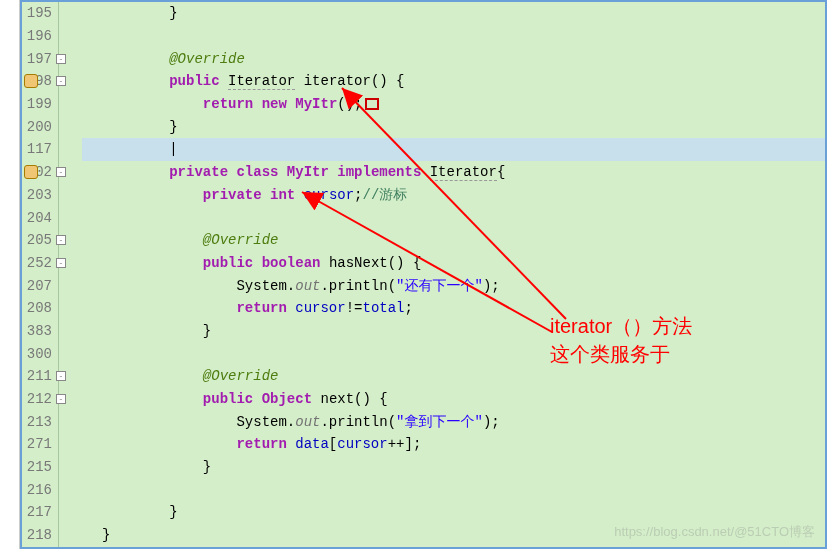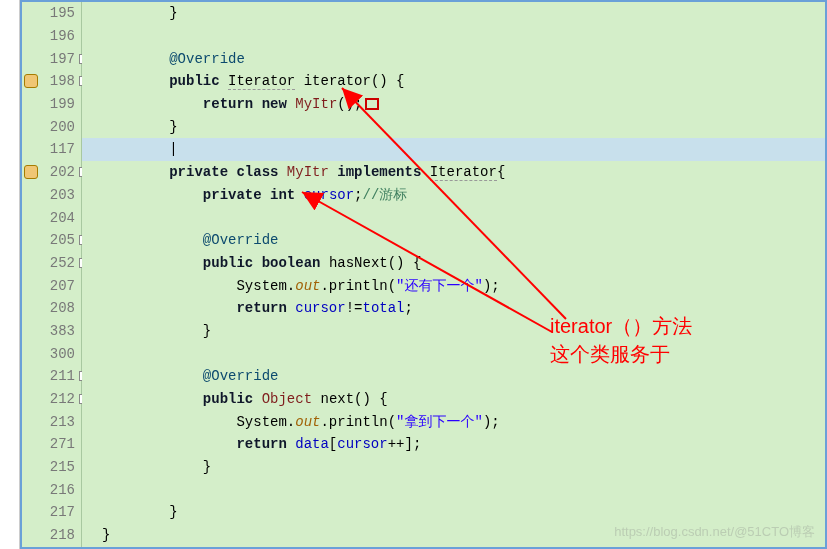--- a/index.html
+++ b/index.html
@@ -21,21 +21,21 @@
     }
     .editor {
       position: absolute;
       left: 20px; top: 0; right: 0; bottom: 0;
       border: 2px solid #6aa0d8;
       background: #d4eec9;
     }
     .gutter {
       position: absolute;
       left: 0; top: 0; bottom: 0;
-      width: 60px;
+      width: 37px;
       background: #d4eec9;
       border-right: 1px solid #a8c8a0;
     }
     .gutter-line {
       height: 22.7px;
       display: flex;
       align-items: center;
       justify-content: flex-end;
       padding-right: 6px;
       color: #787878;
@@ -68,28 +68,28 @@
     .code-line {
       height: 22.7px;
       display: flex;
       align-items: center;
       padding-left: 20px;
       white-space: pre;
     }
     .code-line.hl {
       background: #c8e0ec;
     }
-    .kw { color: #0f172a; font-weight: bold; }
-    .type { color: #7f1d1d; }
+    .kw { color: #a21caf; font-weight: bold; }
+    .type { color: #a21caf; font-weight: bold; }
     .type-u { color: #000; border-bottom: 1px dashed #999; }
-    .ann { color: #0c4a6e; }
+    .ann { color: #4d7c0f; font-style: italic; }
     .str { color: #2a00ff; }
     .cmt { color: #3f7f5f; }
     .field { color: #0000c0; }
-    .field-i { color: #a16207; font-style: italic; }
+    .field-i { color: #737373; font-style: italic; }
     .method { color: #000; }
     .plain { color: #000; }
     .red-box {
       display: inline-block;
       width: 14px;
       height: 12px;
       border: 2px solid #c00;
       margin-left: 2px;
     }
     .annotation-text {

